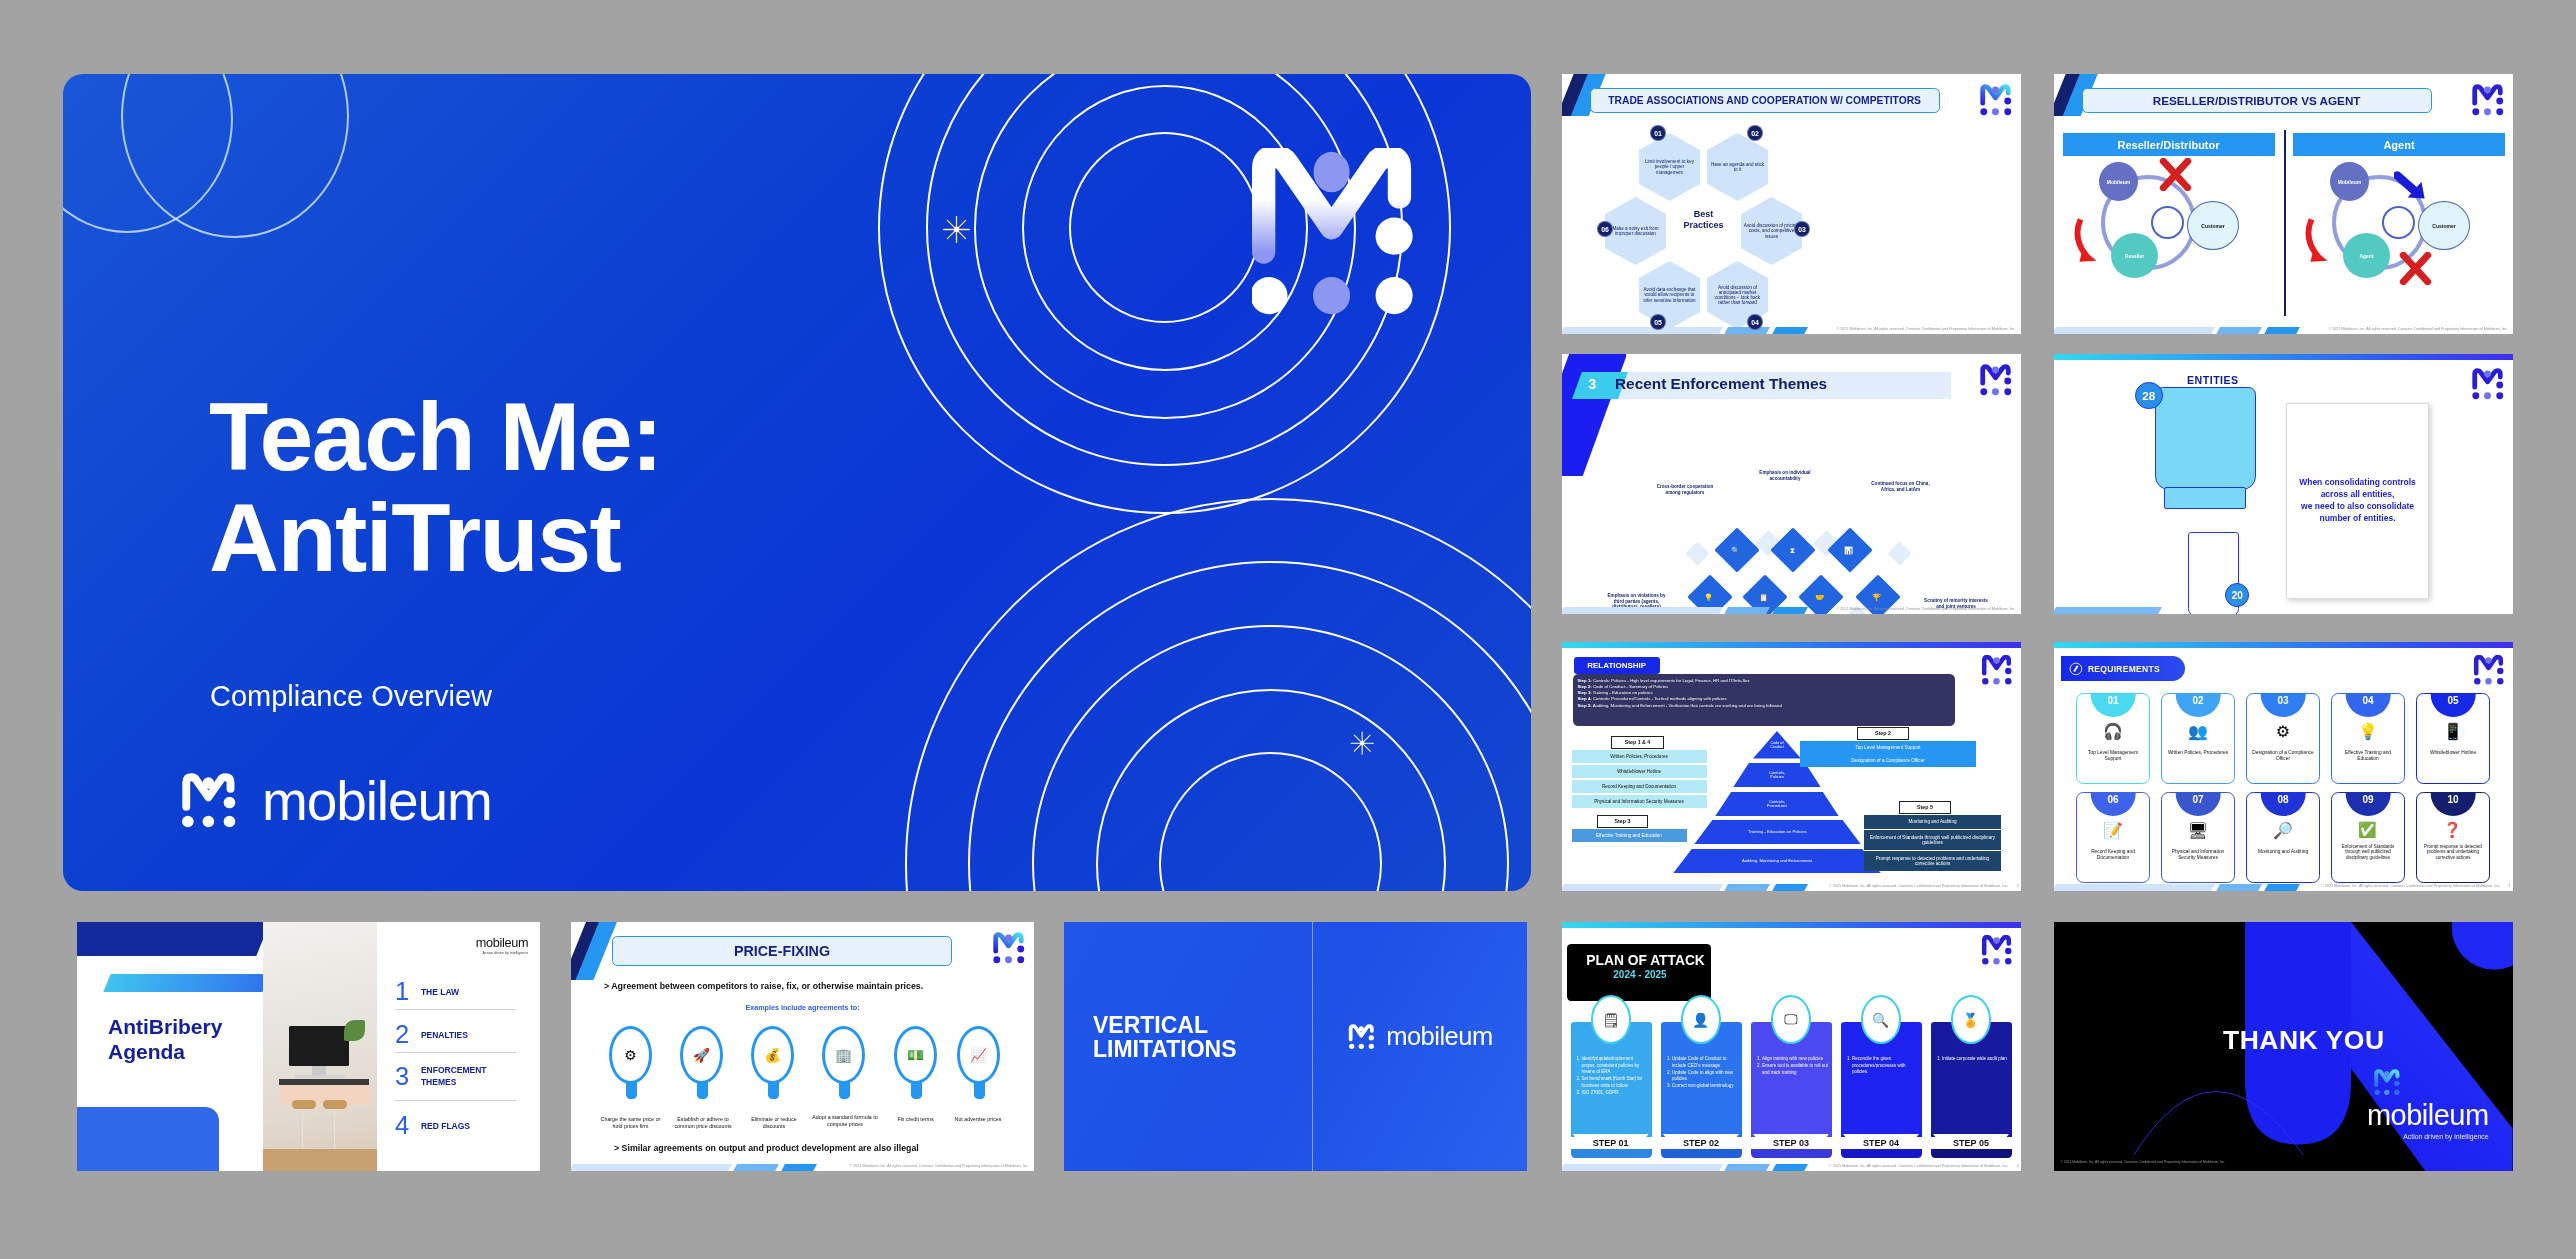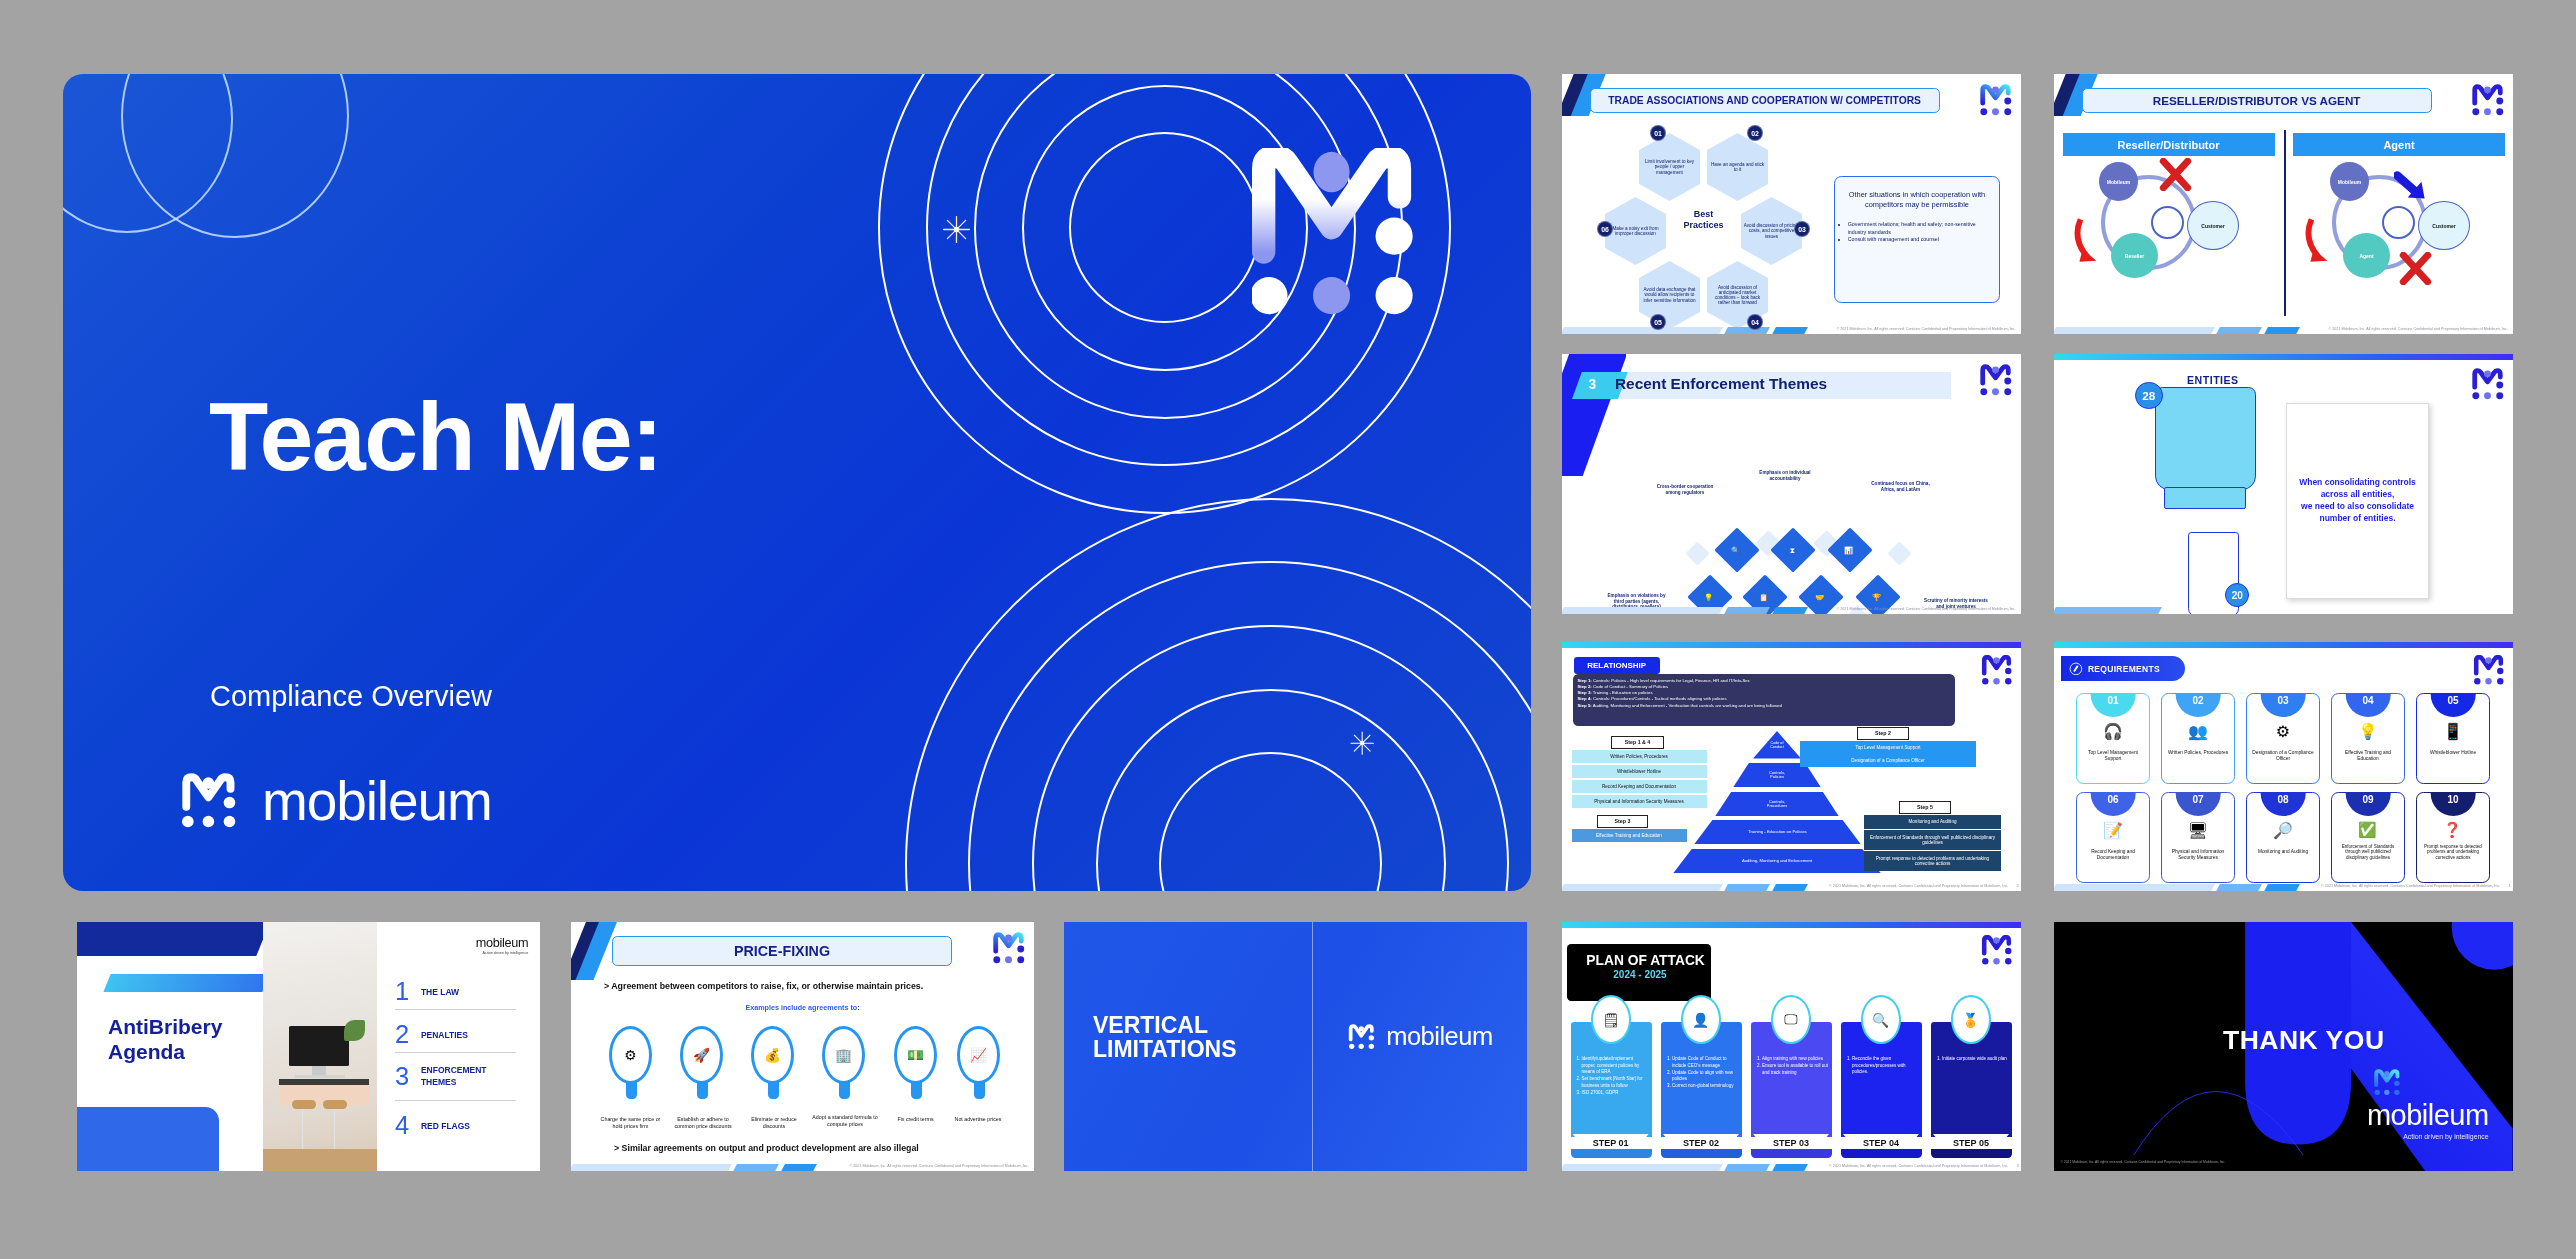--- a/index.html
+++ b/index.html
@@ -219,20 +219,21 @@
       <path d="M22 196 L22 38 Q22 16 44 16 Q58 16 66 28 L150 150 L234 28 Q242 16 256 16 Q278 16 278 38 L278 92" stroke="url(#mg1)" stroke-width="44" fill="none" stroke-linecap="round" stroke-linejoin="round"></path>
       <ellipse cx="150" cy="45" rx="34" ry="38" fill="#8d97f0"></ellipse>
       <circle cx="268" cy="166" r="35" fill="#fff"></circle>
       <circle cx="32" cy="278" r="35" fill="#fff"></circle>
       <circle cx="150" cy="278" r="35" fill="#8d97f0"></circle>
       <circle cx="268" cy="278" r="35" fill="#fff"></circle>
     </svg>
 
     <div class="hero-title">
       <div>Teach Me:</div>
+      <div>AntiTrust</div>
     </div>
     <div class="hero-sub">Compliance Overview</div>
 
     <div class="hero-logo">
       <svg width="59" height="57" viewBox="0 0 112 108">
         <path d="M10 64 L10 18 Q10 8 20 8 Q26 8 29 13 L52 46 L75 13 Q78 8 84 8 Q94 8 94 18 L94 30" stroke="#fff" stroke-width="15" fill="none" stroke-linecap="round" stroke-linejoin="round"></path>
         <circle cx="52" cy="19" r="11" fill="#fff"></circle>
         <circle cx="92" cy="56" r="11" fill="#fff"></circle>
         <circle cx="13" cy="92" r="11" fill="#fff"></circle>
         <circle cx="52" cy="92" r="11" fill="#fff"></circle>
@@ -275,27 +276,20 @@
     <div class="hexnum" style="left:88px;top:240px;">05</div>
 
     <div class="hex" style="left:43px;top:123px;width:61px;height:68px;font-size:4.6px;">
         <span>Make a noisy exit from improper discussion</span>
       </div>
     <div class="hexnum" style="left:35px;top:147px;">06</div>
 
     <div style="position:absolute;left:111px;top:135px;width:61px;text-align:center;font-size:9px;font-weight:700;color:#12206e;line-height:1.2;white-space:pre-line;">Best
 Practices</div>
 
-    <div class="callout" style="left:272px;top:102px;width:166px;height:127px;">
-      <div style="font-size:7.4px;text-align:center;line-height:1.35;padding:8.5px 4.2px 4.2px;">Other situations in which cooperation with competitors may be permissible</div>
-      <ul style="margin:7.4px 0 0 8.5px;font-size:5.3px;line-height:1.4;">
-        <li>Government relations; health and safety; non-sensitive industry standards</li>
-        <li>Consult with management and counsel</li>
-      </ul>
-    </div>
 
     <svg width="33" height="33" style="position:absolute;right:9.5px;top:9.5px;" viewBox="0 0 62 62">
       <defs>
           <linearGradient id="tg" x1="0" y1="1" x2="1" y2="0">
             <stop offset="0" stop-color="#2b1fd6"></stop>
             <stop offset="1" stop-color="#49e0f5"></stop>
           </linearGradient>
         </defs>
       <path d="M7 36 L7 11 Q7 5 13 5 Q16 5 18 8 L31 26 L44 8 Q46 5 49 5 Q55 5 55 11 L55 17" stroke="url(#tg)" stroke-width="9" fill="none" stroke-linecap="round" stroke-linejoin="round"></path>
       <circle cx="31" cy="11" r="6.5" fill="#6f73ef"></circle>

